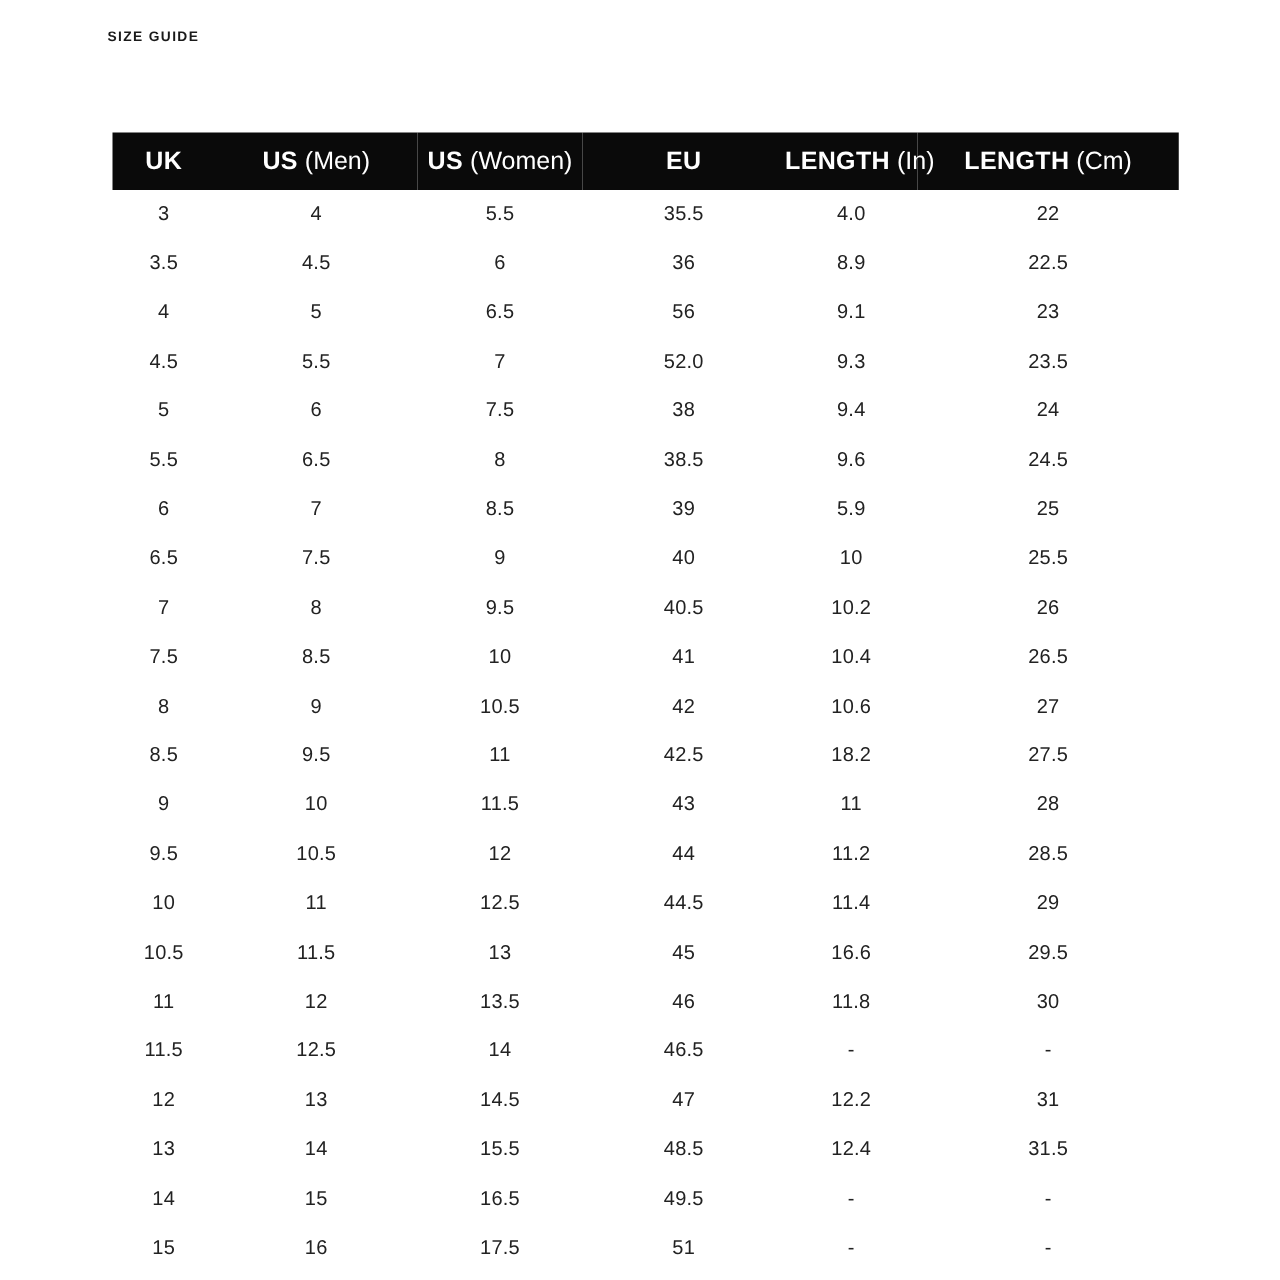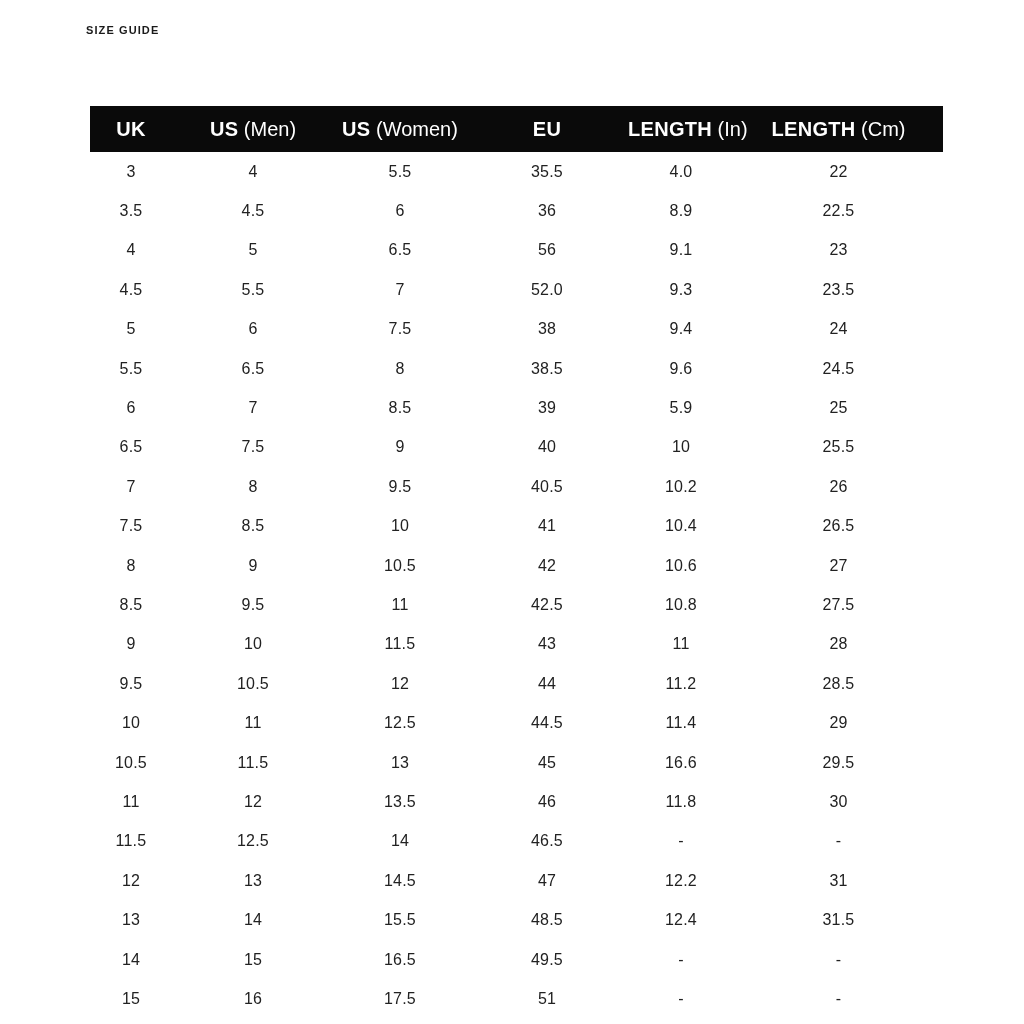--- a/index.html
+++ b/index.html
@@ -181,21 +181,21 @@
           <td>10.5</td>
           <td>42</td>
           <td>10.6</td>
           <td>27</td>
         </tr>
         <tr>
           <td>8.5</td>
           <td>9.5</td>
           <td>11</td>
           <td>42.5</td>
-          <td>10.8</td>
+          <td>18.2</td>
           <td>27.5</td>
         </tr>
         <tr>
           <td>9</td>
           <td>10</td>
           <td>11.5</td>
           <td>43</td>
           <td>11</td>
           <td>28</td>
         </tr>

